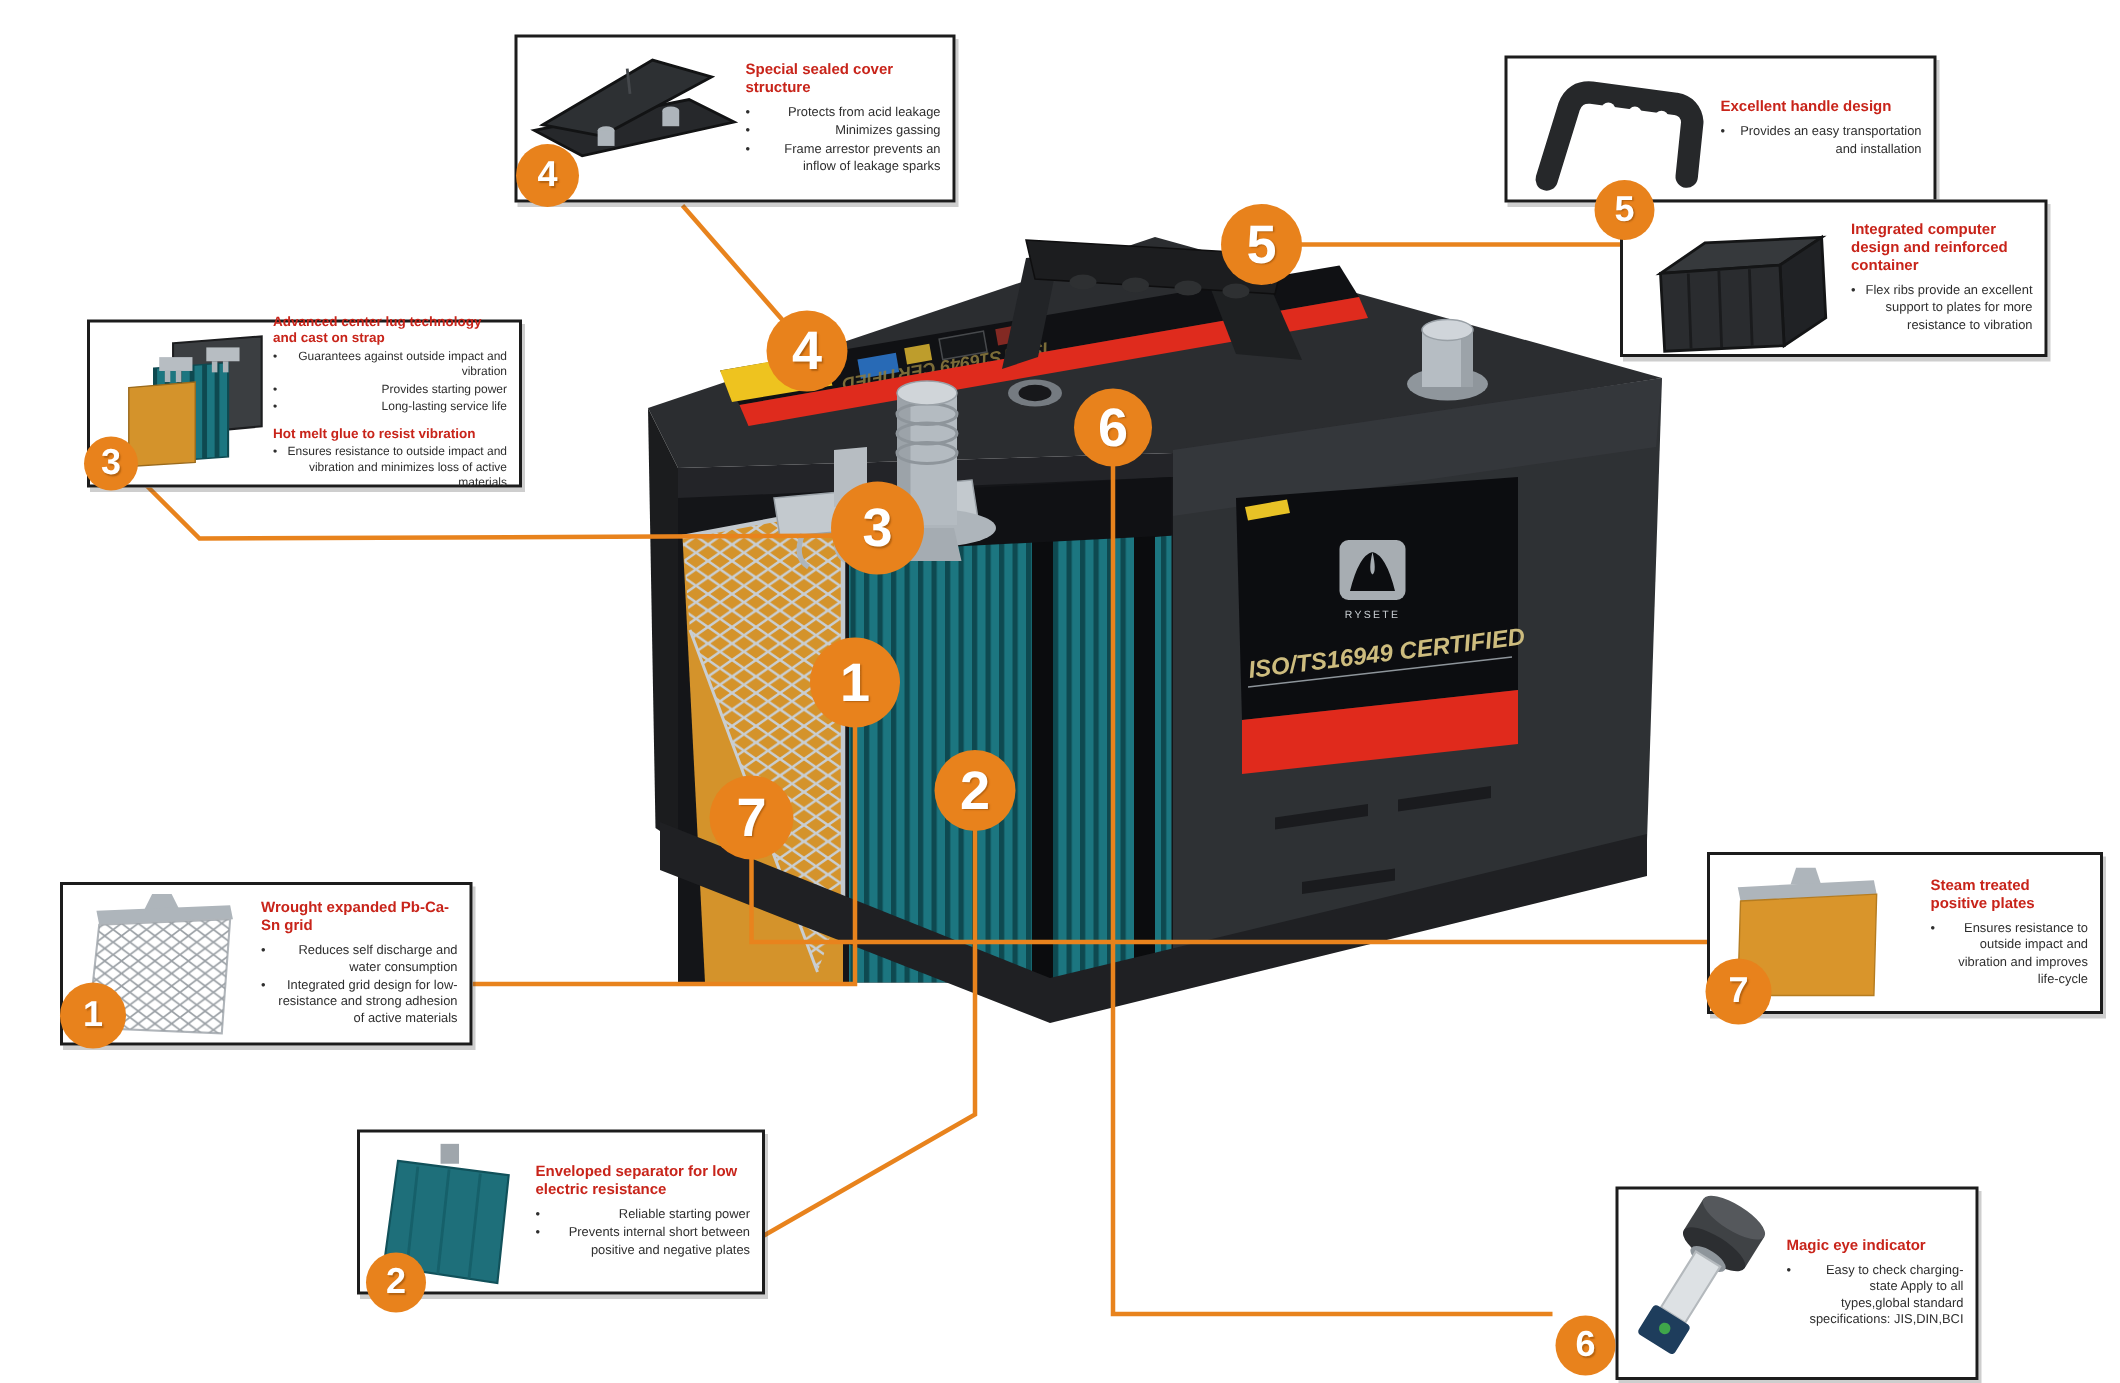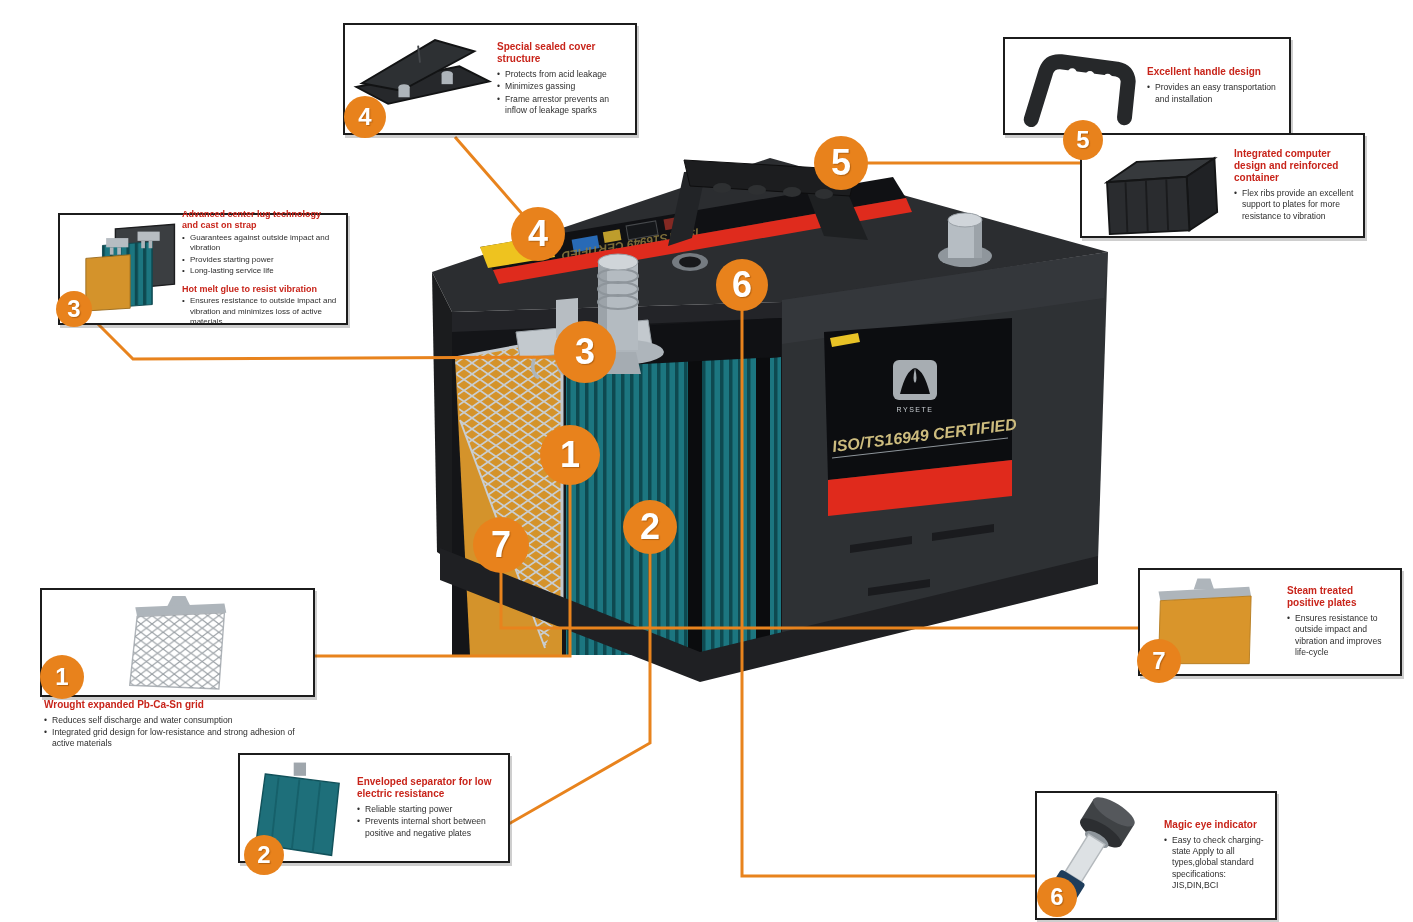--- a/index.html
+++ b/index.html
@@ -8,21 +8,21 @@
   .abs{position:absolute;left:0;top:0;}
   svg text{font-family:"Liberation Sans",sans-serif;}
 
   
   .callout{position:absolute;background:#ffffff;border:2px solid #1c1c1c;
            display:flex;align-items:center;box-sizing:border-box;
            box-shadow:2px 3px 0 rgba(60,60,60,.25);}
   .c-art{flex:0 0 auto;display:flex;align-items:center;justify-content:center;}
   .c-text{flex:1 1 auto;padding:4px 8px 4px 2px;}
   .c-title{color:#c8241a;font-weight:bold;font-size:10px;line-height:1.2;margin:0 0 4px 0;}
-  .bullet{font-size:8.6px;color:#2e2e2e;line-height:1.3;padding-left:8px;position:relative;margin:0 0 1px 0;}
+  .bullet{font-size:8.6px;color:#2e2e2e;line-height:1.3;padding-left:8px;position:relative;margin:0 0 1px 0;text-align:right;}
   .bullet::before{content:"\2022";position:absolute;left:0;top:0;color:#2e2e2e;}
   .c-sec{margin-bottom:7px;}
   .c-sec:last-child{margin-bottom:0;}
 
   
   .marker{position:absolute;border-radius:50%;background:#e8821c;color:#ffffff;
           display:flex;align-items:center;justify-content:center;font-weight:bold;
           text-shadow:1px 1px 1px rgba(120,60,0,.45);}
   .m-big{font-size:36px;}
   .m-small{font-size:24px;}
@@ -253,21 +253,21 @@
         <div class="bullet" style="font-size:8px;">Provides starting power</div>
         <div class="bullet" style="font-size:8px;">Long-lasting service life</div>
       </div>
       <div class="c-sec">
         <div class="c-title" style="font-size:9px;margin-bottom:2px;">Hot melt glue to resist vibration</div>
         <div class="bullet" style="font-size:8px;">Ensures resistance to outside impact and vibration and minimizes loss of active materials</div>
       </div>
     </div>
   </div>
 
-  <div class="callout" style="left:40px;top:588px;width:275px;height:109px;flex-direction:column;">
+  <div class="callout" style="left:40px;top:588px;width:275px;height:109px;">
     <div class="c-art" style="width:130px;height:105px;">
       <svg width="130" height="105" viewBox="0 0 140 112">
         <polygon points="64,6 78,6 84,18 58,18" fill="#aeb5bb"></polygon>
         <polygon points="24,18 120,14 122,24 26,28" fill="#aeb5bb"></polygon>
         <polygon points="26,28 120,24 114,106 18,102" fill="#ffffff" stroke="#b0b5ba" stroke-width="1.5"></polygon>
         <polygon points="26,28 120,24 114,106 18,102" fill="url(#meshS)"></polygon>
       </svg>
     </div>
     <div class="c-text">
       <div class="c-title">Wrought expanded Pb-Ca-Sn grid</div>
@@ -300,21 +300,21 @@
         <polygon points="20,22 118,17 120,27 22,32" fill="#aeb5bb"></polygon>
         <polygon points="22,32 120,27 118,100 20,100" fill="#d9952b" stroke="#b57c20" stroke-width="1"></polygon>
       </svg>
     </div>
     <div class="c-text">
       <div class="c-title">Steam treated positive plates</div>
       <div class="bullet">Ensures resistance to outside impact and vibration and improves life-cycle</div>
     </div>
   </div>
 
-  <div class="callout" style="left:1035px;top:791px;width:242px;height:129px;gap:15px;">
+  <div class="callout" style="left:1077px;top:791px;width:242px;height:129px;">
     <div class="c-art" style="width:110px;height:125px;">
       <svg width="110" height="125" viewBox="0 0 115 130">
         <g transform="rotate(32 55 60)">
           <rect x="30" y="12" width="50" height="26" fill="#3f4245"></rect>
           <ellipse cx="55" cy="38" rx="25" ry="9" fill="#2c2e31"></ellipse>
           <ellipse cx="55" cy="12" rx="25" ry="9" fill="#55585c"></ellipse>
           <ellipse cx="55" cy="46" rx="14" ry="6" fill="#8e959b"></ellipse>
           <rect x="45" y="46" width="20" height="46" fill="#dde1e4" stroke="#b4b9bd" stroke-width="1.5"></rect>
           <rect x="40" y="92" width="30" height="24" rx="3" fill="#1e3d5c"></rect>
           <circle cx="55" cy="103" r="4" fill="#3fa64a"></circle>

